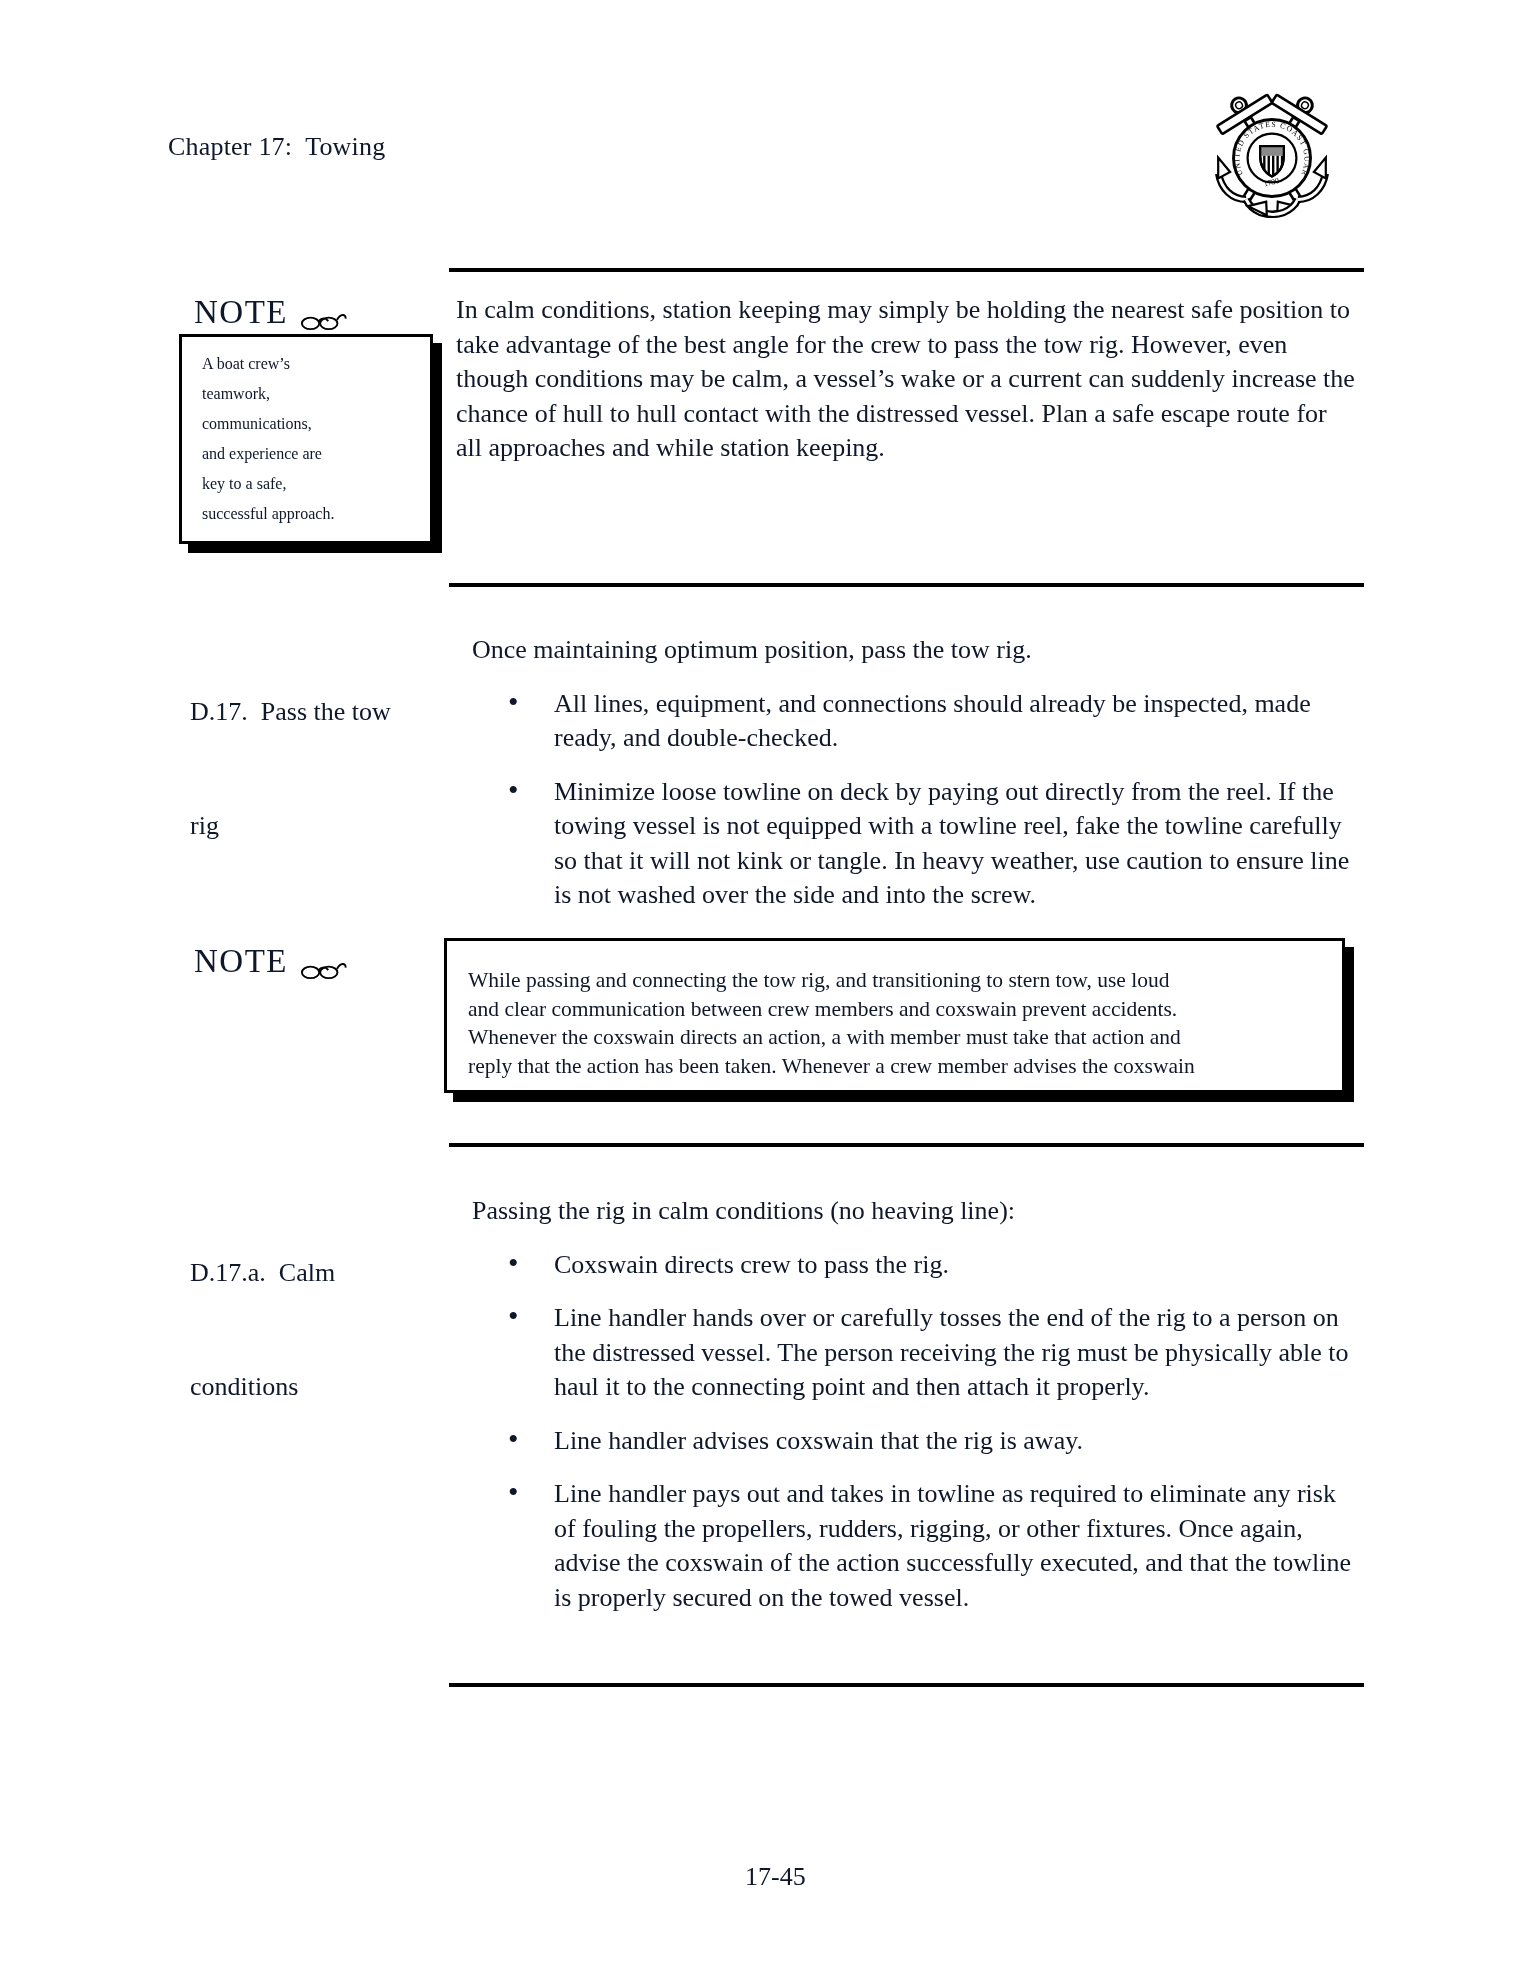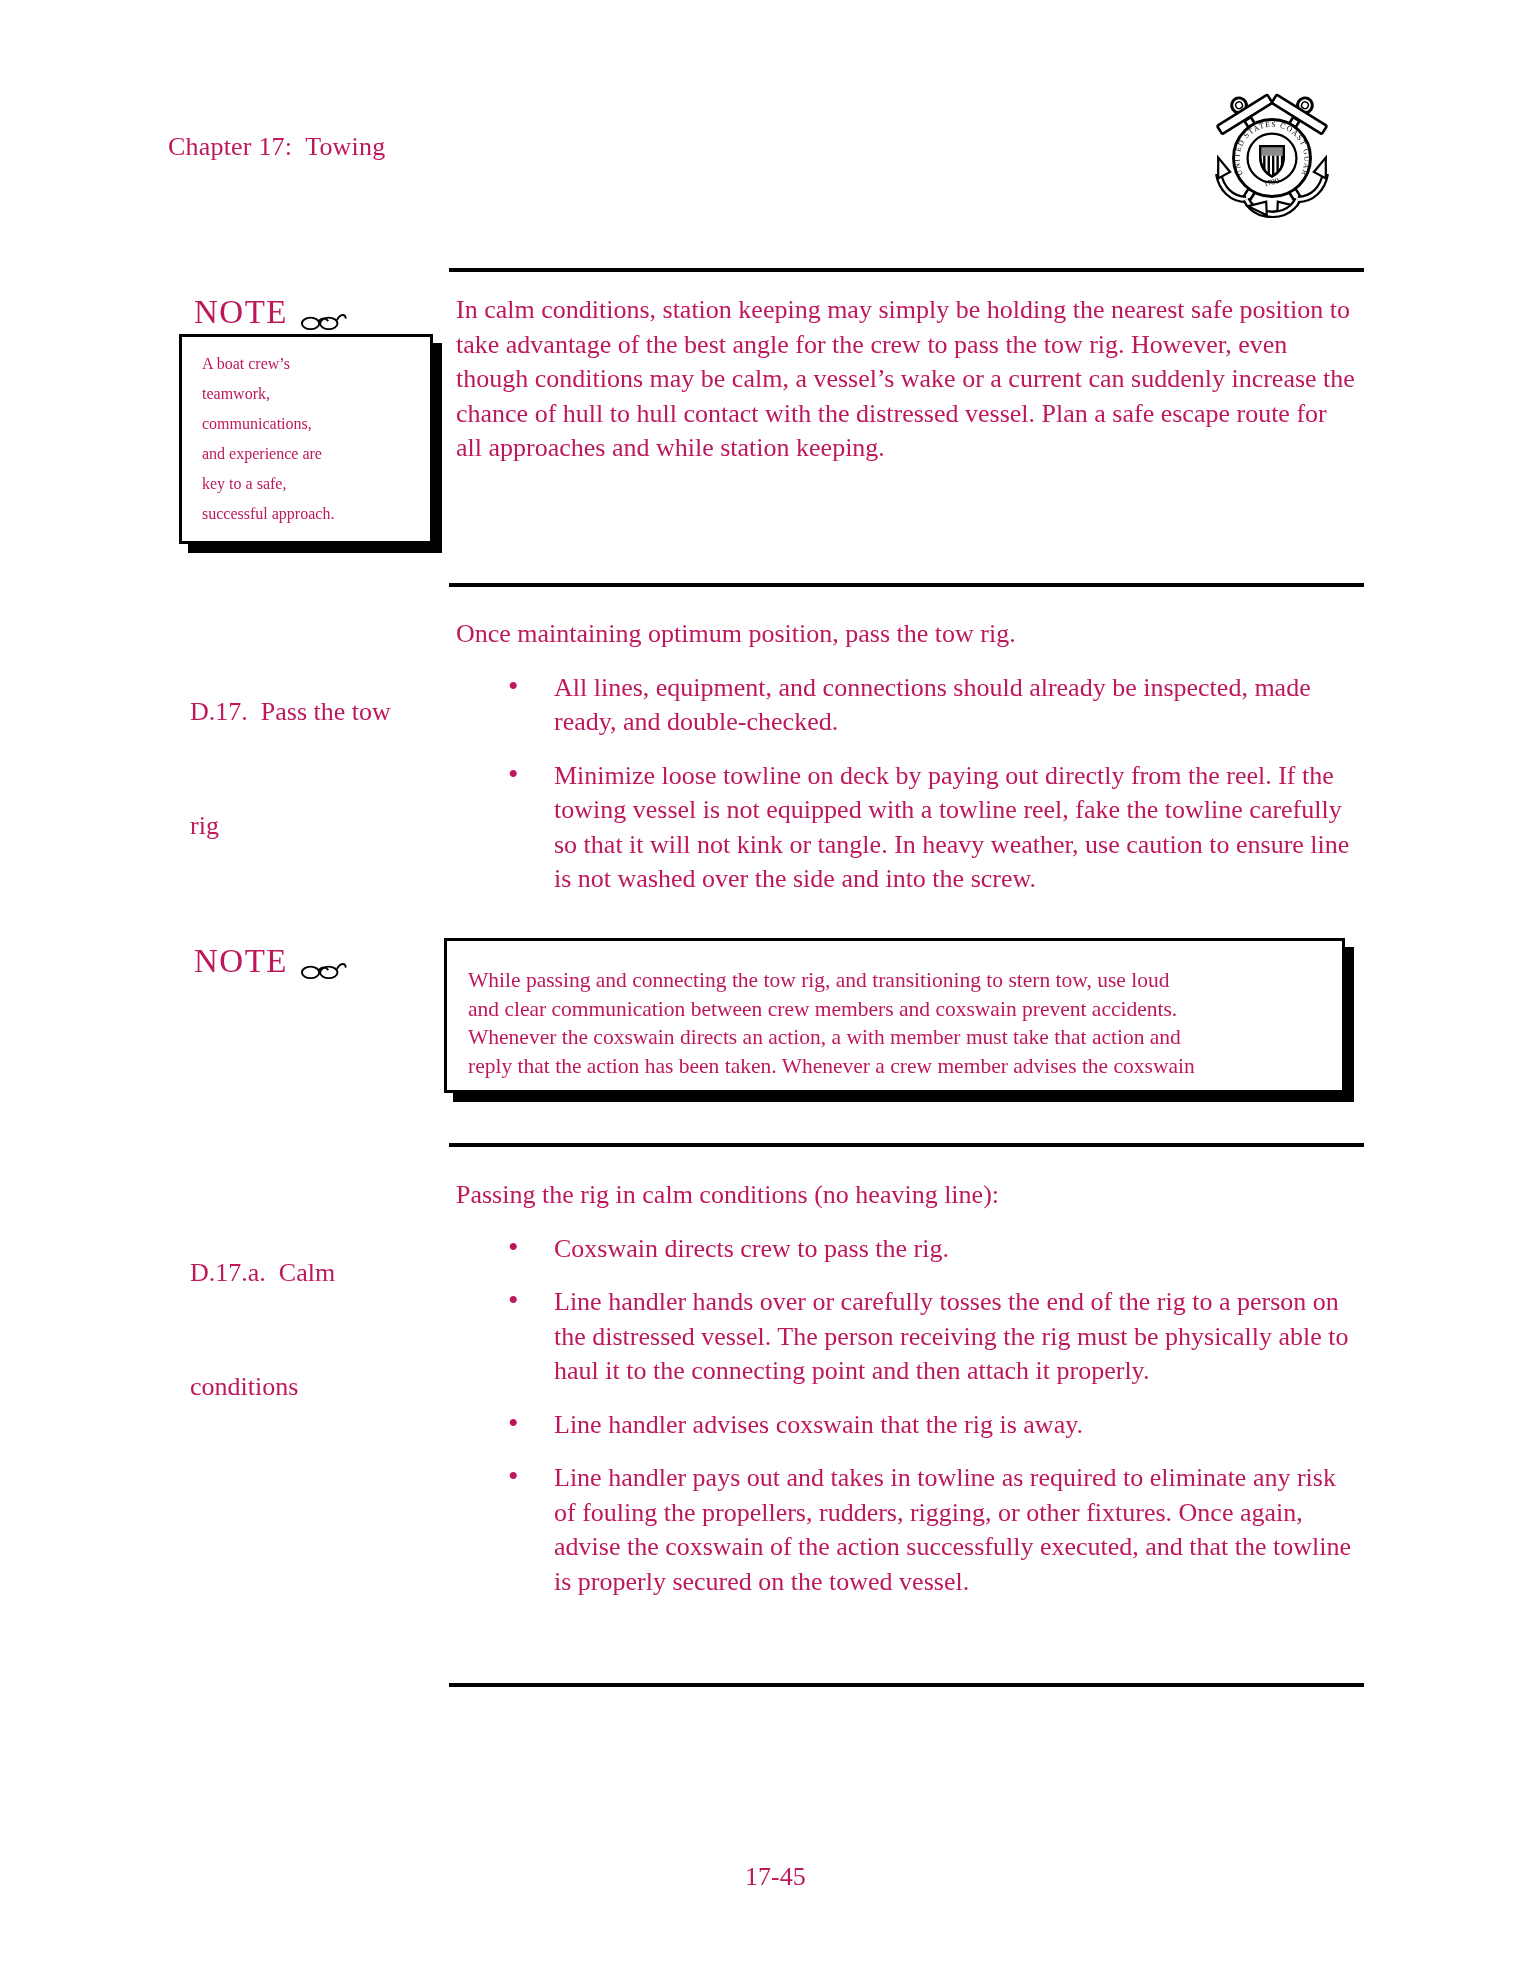--- a/index.html
+++ b/index.html
@@ -1,18 +1,18 @@
 <!DOCTYPE html>
 <html><head>
 <meta charset="utf-8">
 <style>
   html,body { margin:0; padding:0; background:#e8e8e8; }
   .page {
     position:relative; width:1530px; height:1980px; margin:0 auto;
-    background:#ffffff; color:#be185d;
+    background:#ffffff; color:#0f172a;
     font-family:"Liberation Serif", serif;
     overflow:hidden;
   }
   .pre { white-space:pre-wrap; }
 
   .chapter-header {
     position:absolute; left:168px; top:132px;
     font-size:26px; letter-spacing:0.2px;
   }
 
@@ -56,21 +56,21 @@
     position:absolute; left:190px; width:260px;
     font-size:26px; line-height:38px; white-space:pre;
   }
   #d17-heading  { top:617px; }
   #d17a-heading { top:1178px; }
 
   .section-body { position:absolute; left:456px; width:900px; font-size:26px; line-height:34.5px; }
   #d17-body  { top:617px; }
   #d17a-body { top:1178px; }
 
-  .intro { margin:0; }
+  .intro { margin:16px; }
   .bullet { position:relative; margin-top:19px; padding-left:98px; }
   .bullet .dot {
     position:absolute; left:52px; top:-2px;
     font-size:30px;
   }
 
   .page-number { position:absolute; left:711px; top:1862px; font-size:26px;margin-left:34px; }
 </style>
 </head>
 <body>

